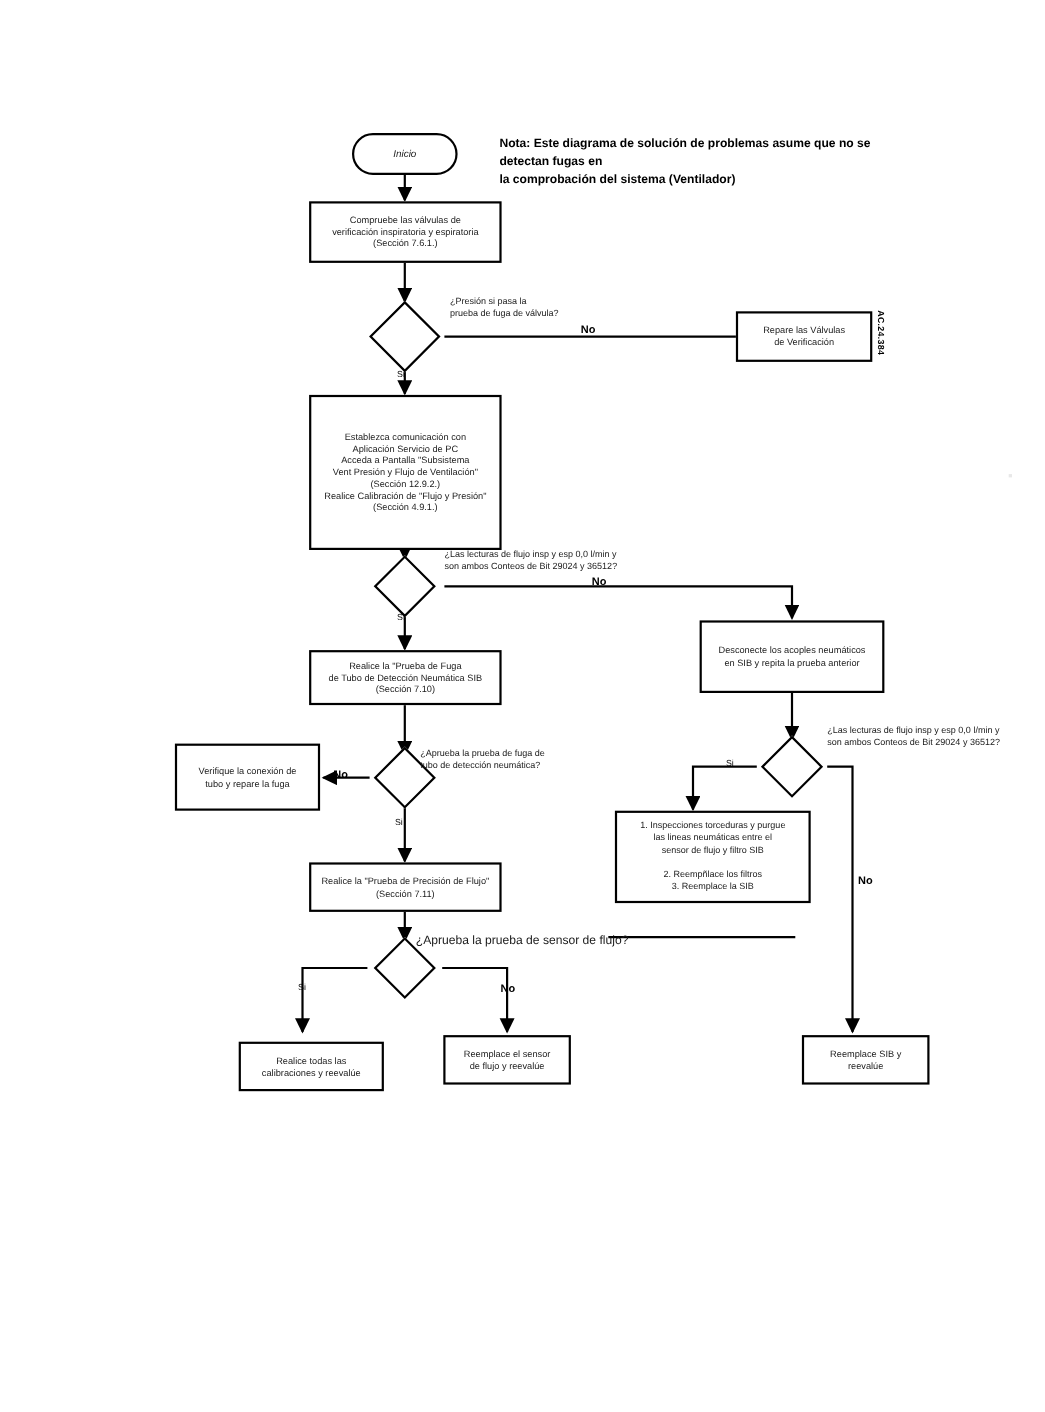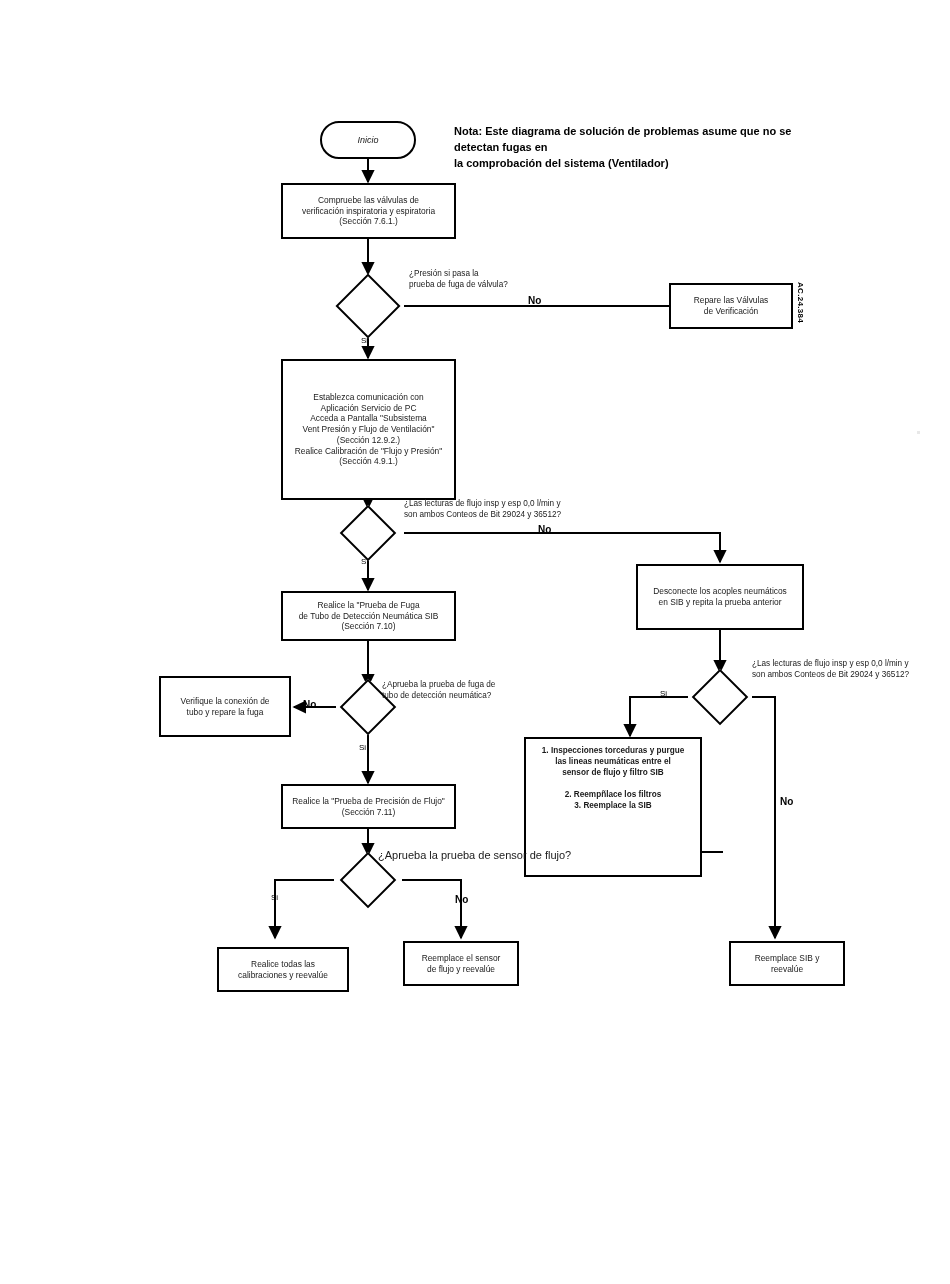--- a/index.html
+++ b/index.html
@@ -202,21 +202,21 @@
 tubo y repare la fuga</div>
 
   <div class="node diamond" style="left:684px; top:669px; width:72px; height:56px;">
     <div class="dshape" style="width:40px; height:40px;"></div>
   </div>
   <div class="label" style="left:752px; top:659px; font-size:8.2px;">¿Las lecturas de flujo insp y esp 0,0 l/min y
 son ambos Conteos de Bit 29024 y 36512?</div>
   <div class="branch" style="left:660px; top:690px; font-size:8px;">Si</div>
   <div class="branch bold" style="left:780px; top:797px; font-size:10px;">No</div>
 
-  <div class="node proc numlist" style="left:524px; top:737px; width:178px; height:140px; font-size:8.2px; white-space:pre-line;font-weight:bold;">1. Inspecciones torceduras y purgue
+  <div class="node proc numlist" style="left:559px; top:737px; width:178px; height:84px; font-size:8.2px; white-space:pre-line;">1. Inspecciones torceduras y purgue
 las lineas neumáticas entre el
 sensor de flujo y filtro SIB
 
 2. Reempñlace los filtros
 3. Reemplace la SIB</div>
 
   <div class="node proc" style="left:281px; top:784px; width:175px; height:45px; font-size:8.4px; white-space:pre-line;">Realice la "Prueba de Precisión de Flujo"
 (Sección 7.11)</div>
 
   <div class="node diamond" style="left:332px; top:852px; width:72px; height:56px;">

